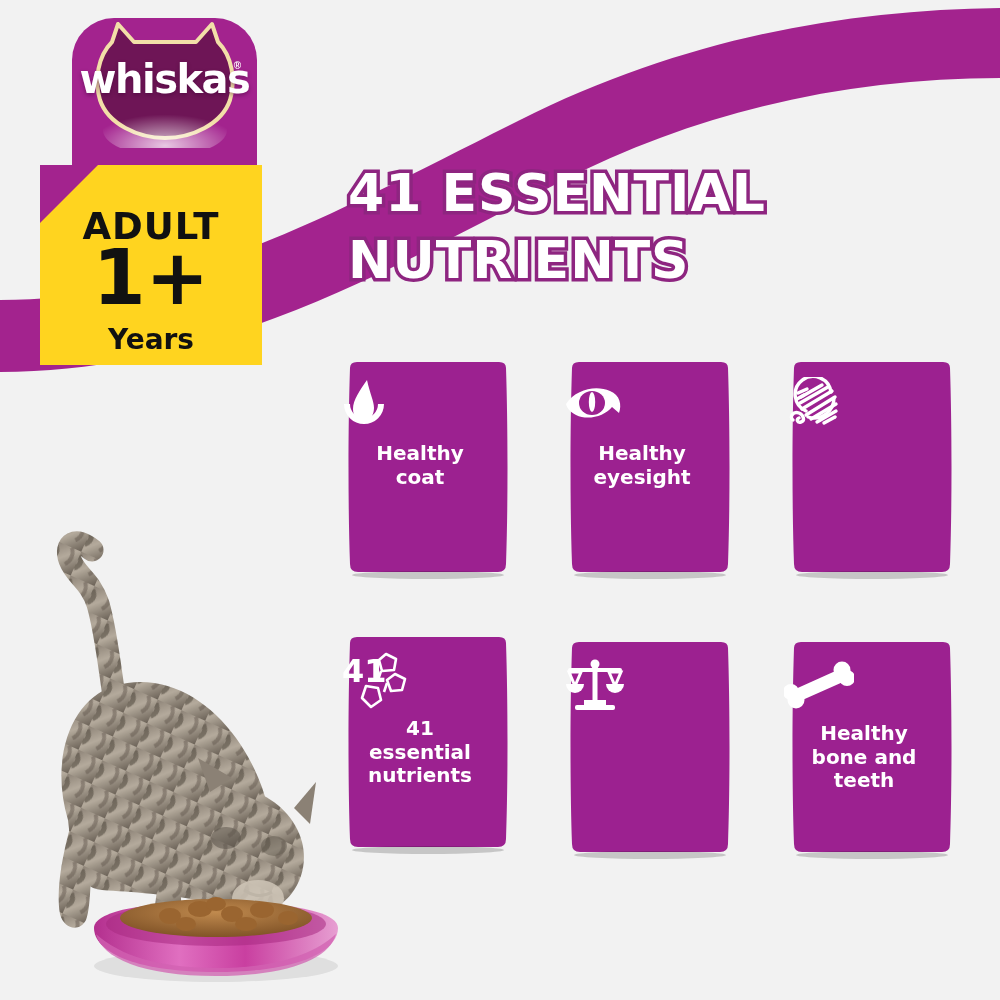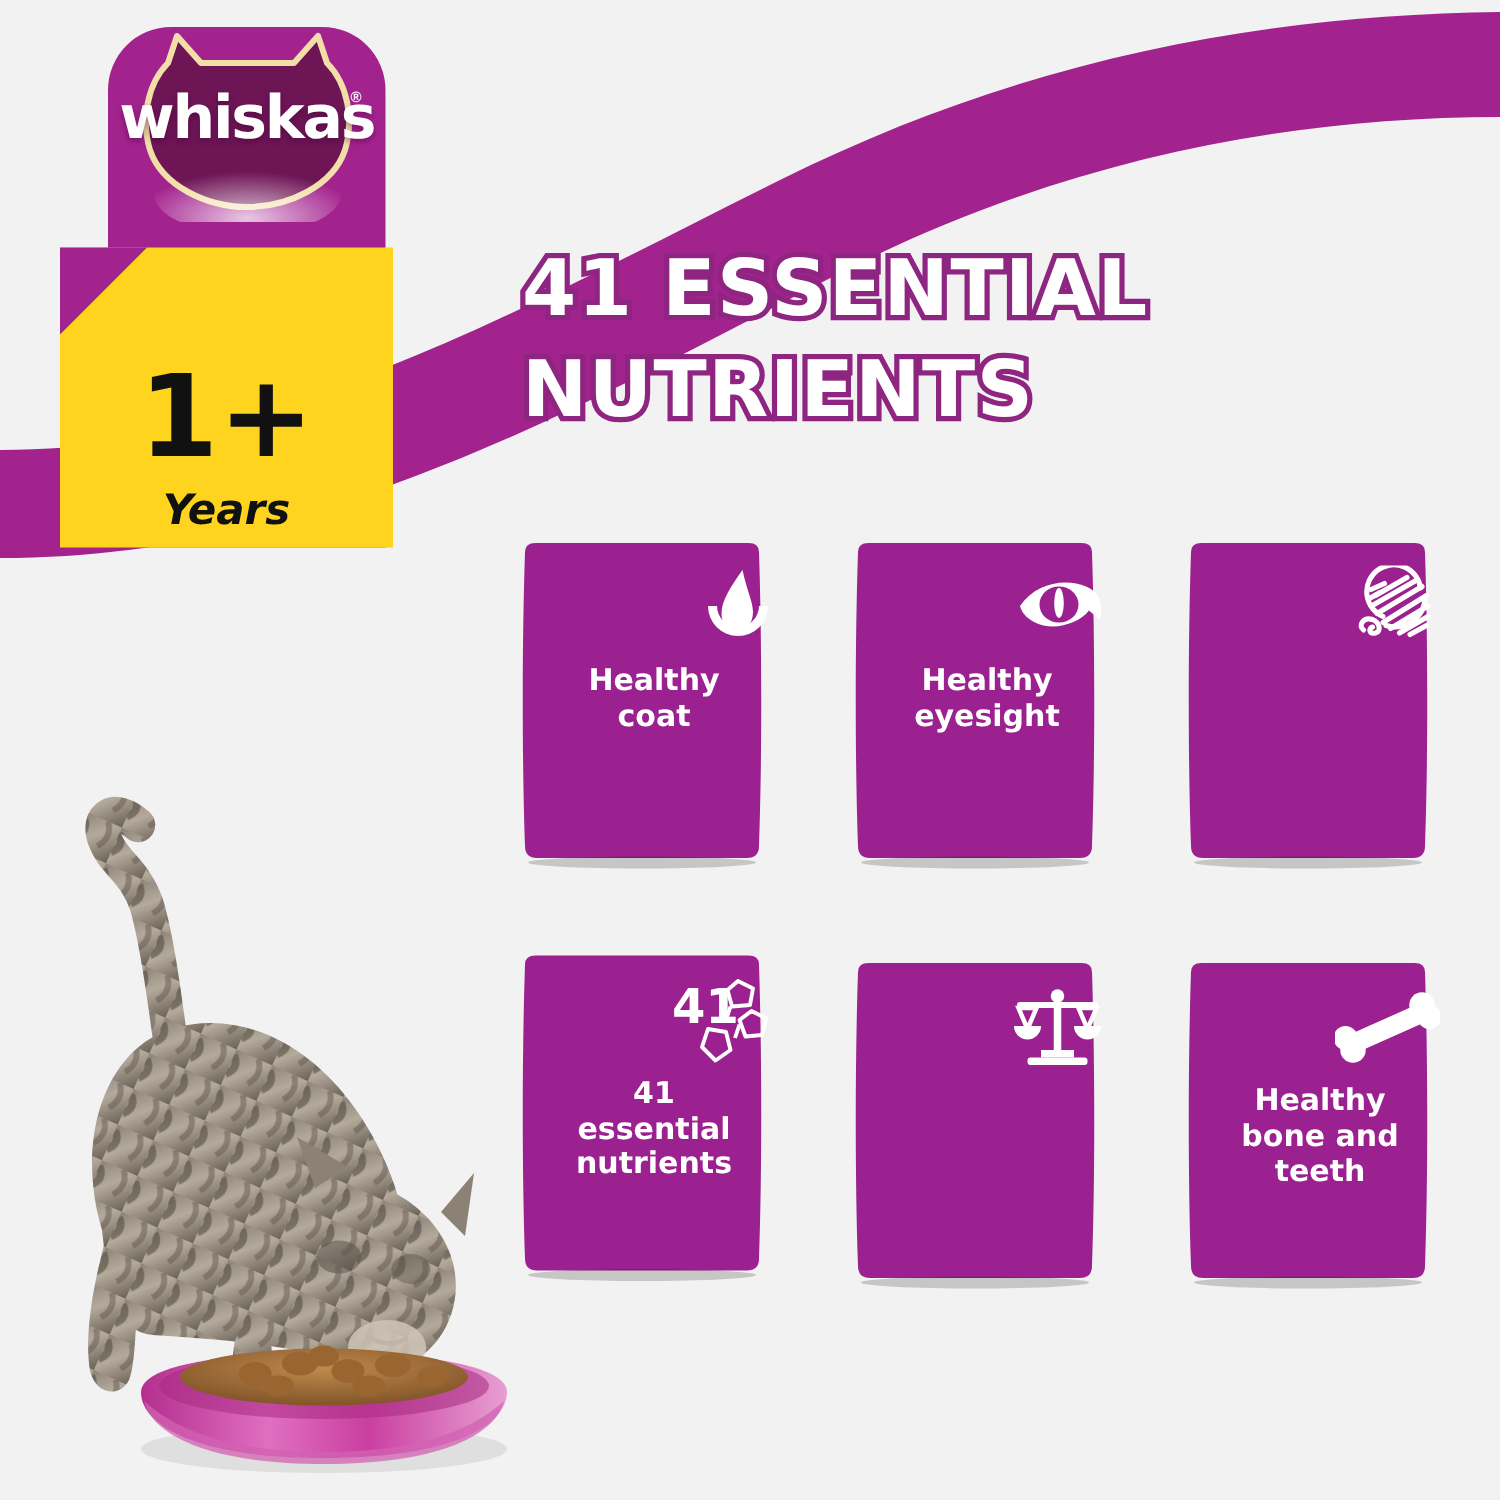--- a/index.html
+++ b/index.html
@@ -58,21 +58,20 @@
     position:absolute;left:0;right:0;top:75px;
     text-align:center;color:#111;
     font-size:76px;font-weight:bold;line-height:1;
     font-family:"DejaVu Sans", sans-serif;
   }
   .age-badge .years{
     position:absolute;left:0;right:0;top:158px;
     text-align:center;color:#111;
     font-size:28px;font-weight:bold;
     font-family:"DejaVu Sans", sans-serif;
-    font-style:italic;
   }
 
   
   .headline{
     position:absolute;left:348px;top:160px;width:560px;
     font-family:"DejaVu Sans", sans-serif;
     font-size:52px;font-weight:bold;
     line-height:1.28;
     letter-spacing:1px;
     color:#ffffff;
@@ -83,21 +82,21 @@
   .headline span{display:block;}
 
   
   .bag-grid{position:absolute;left:340px;top:358px;width:620px;height:520px;}
   .bag{
     position:absolute;width:176px;height:224px;
   }
   .bag .bagsvg{position:absolute;left:0;top:0;}
   .bag .content{
     position:absolute;left:0;top:0;width:176px;height:224px;
-    display:flex;flex-direction:column;align-items:flex-end;
+    display:flex;flex-direction:column;align-items:flex-start;
     justify-content:flex-start;
     padding-top:18px;
     box-sizing:border-box;
   }
   .bag .icon{height:58px;display:flex;align-items:center;justify-content:center;}
   .bag .caption{
     margin-top:8px;
     color:#ffffff;
     font-family:"DejaVu Sans", sans-serif;
     font-size:20px;font-weight:bold;line-height:1.18;
@@ -145,20 +144,21 @@
                  C66,120 36,106 28,82
                  C22,62 26,38 40,24 Z" fill="#6E1556" stroke="#F2DFA8" stroke-width="4" stroke-linejoin="round"></path>
         <ellipse cx="93" cy="112" rx="62" ry="26" fill="url(#glow)"></ellipse>
       </svg>
       <div class="logo-text">whiskas</div>
       <div class="logo-reg">®</div>
     </div>
 
     <div class="age-badge">
       <div class="cut"></div>
+      <div class="adult">ADULT</div>
       <div class="oneplus">1+</div>
       <div class="years">Years</div>
     </div>
   </div>
 
   <div class="headline">
     <span>41 ESSENTIAL</span>
     <span>NUTRIENTS</span>
   </div>
 

